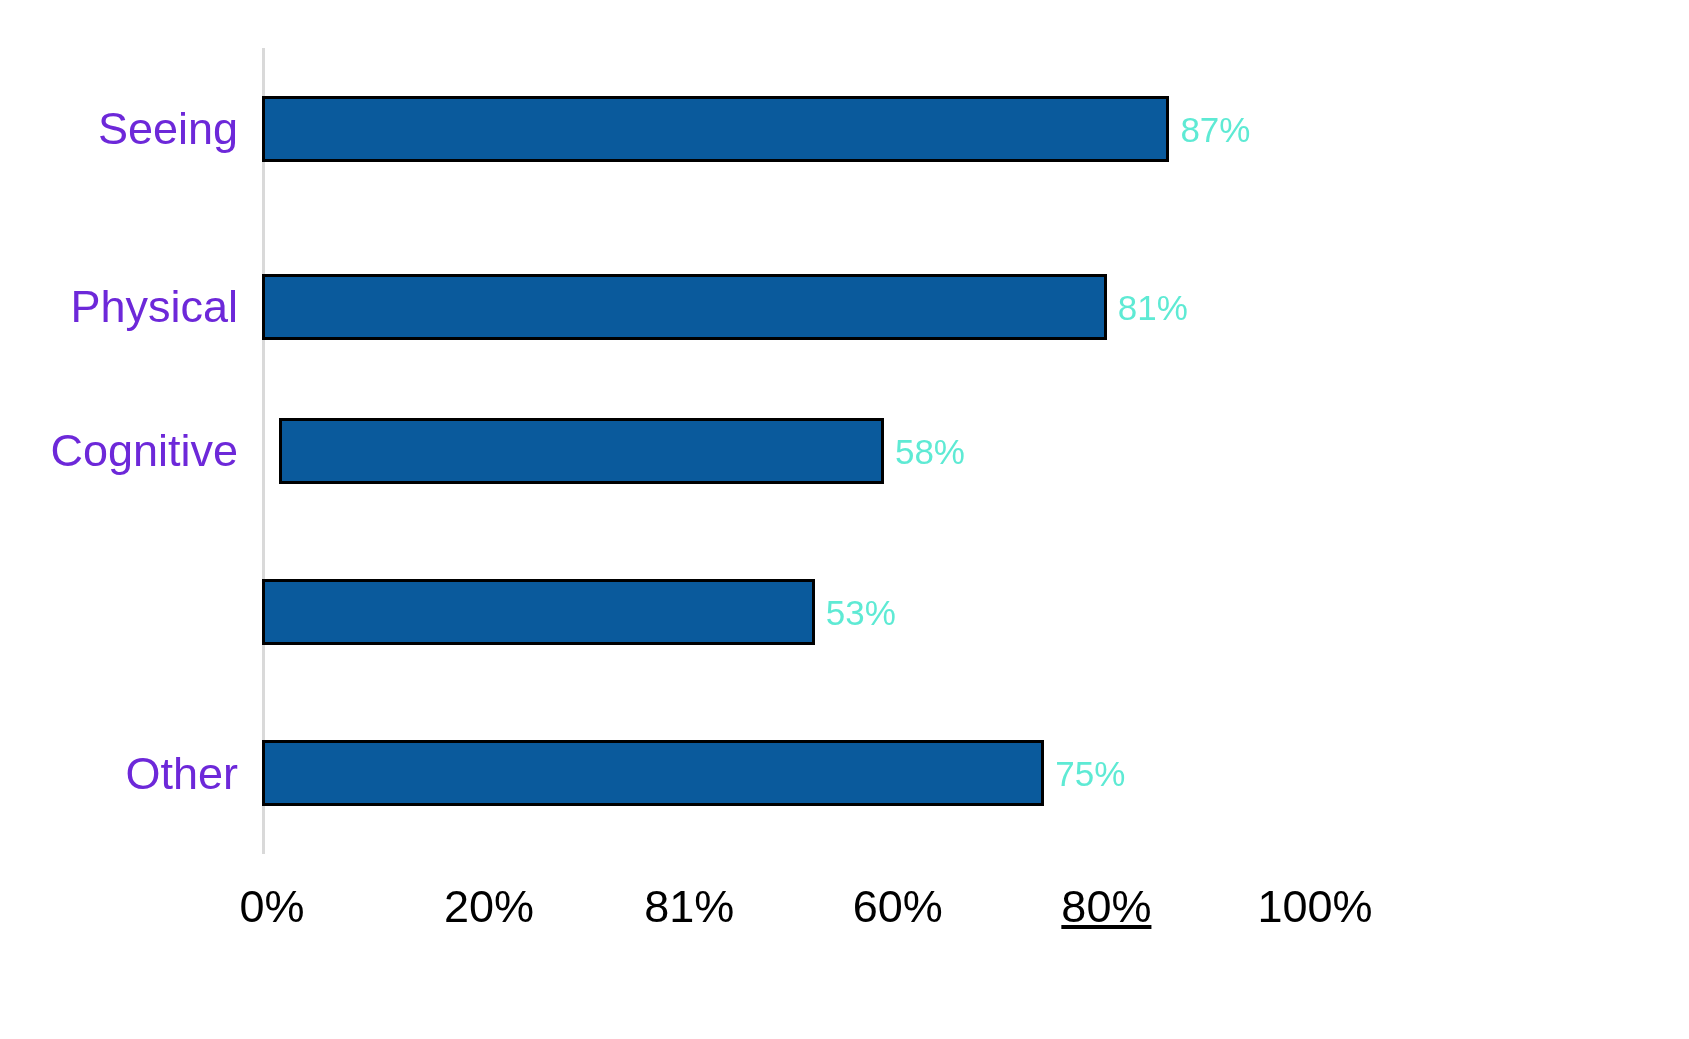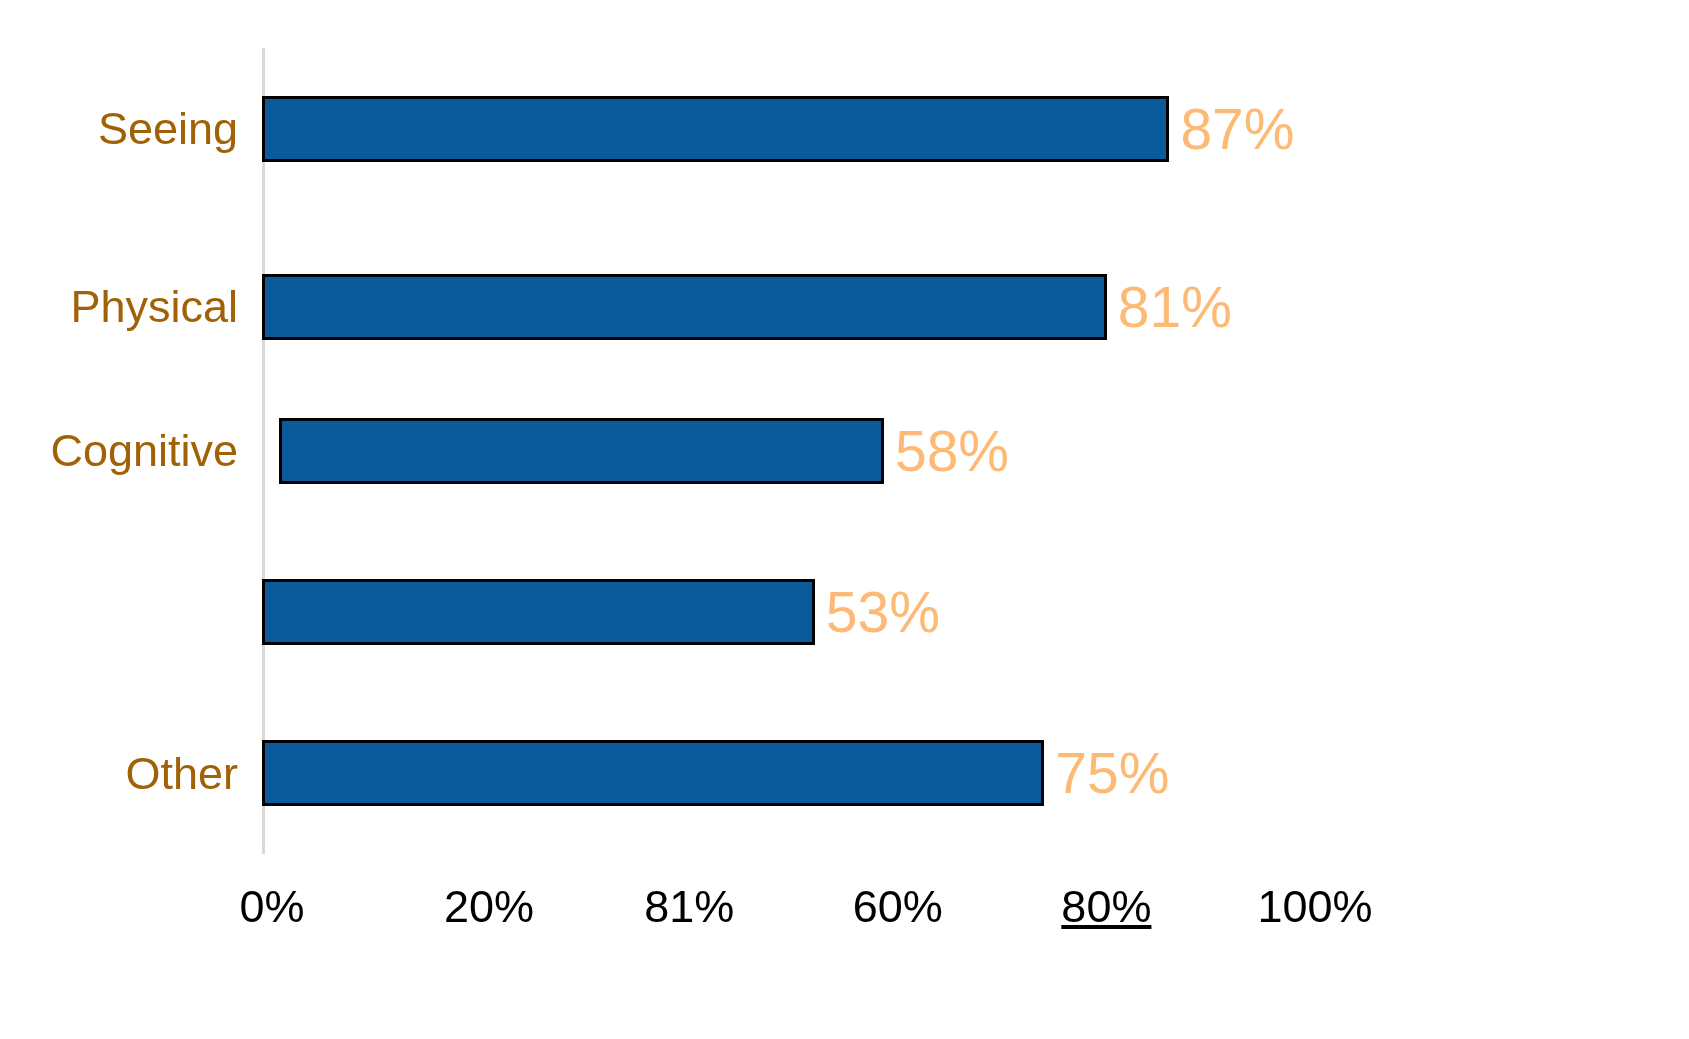--- a/index.html
+++ b/index.html
@@ -57,39 +57,39 @@
   .row:nth-child(3) { top: 322.4px; }
   .row:nth-child(4) { top: 483.6px; }
   .row:nth-child(5) { top: 644.8px; }
 
   .cat-label {
     position: absolute;
     right: 100%;
     margin-right: 24px;
     white-space: nowrap;
     font-size: 45px;
-    color: #a16207;
+    color: #6d28d9;
     line-height: 1;
   }
 
   .bar {
     position: absolute;
     left: 0;
     height: 66px;
     background: #0a5a9c;
     border: 3px solid #000000;
     box-sizing: border-box;
   }
   .bar-value {
     position: absolute;
     left: 100%;
     margin-left: 14px;
     white-space: nowrap;
-    font-size: 57px;
-    color: #fdba74;
+    font-size: 35px;
+    color: #5eead4;
     line-height: 1;
     top: 50%;
     transform: translateY(-50%);
   }
 
   
   .x-ticks {
     position: absolute;
     left: 0;
     top: 854px;

